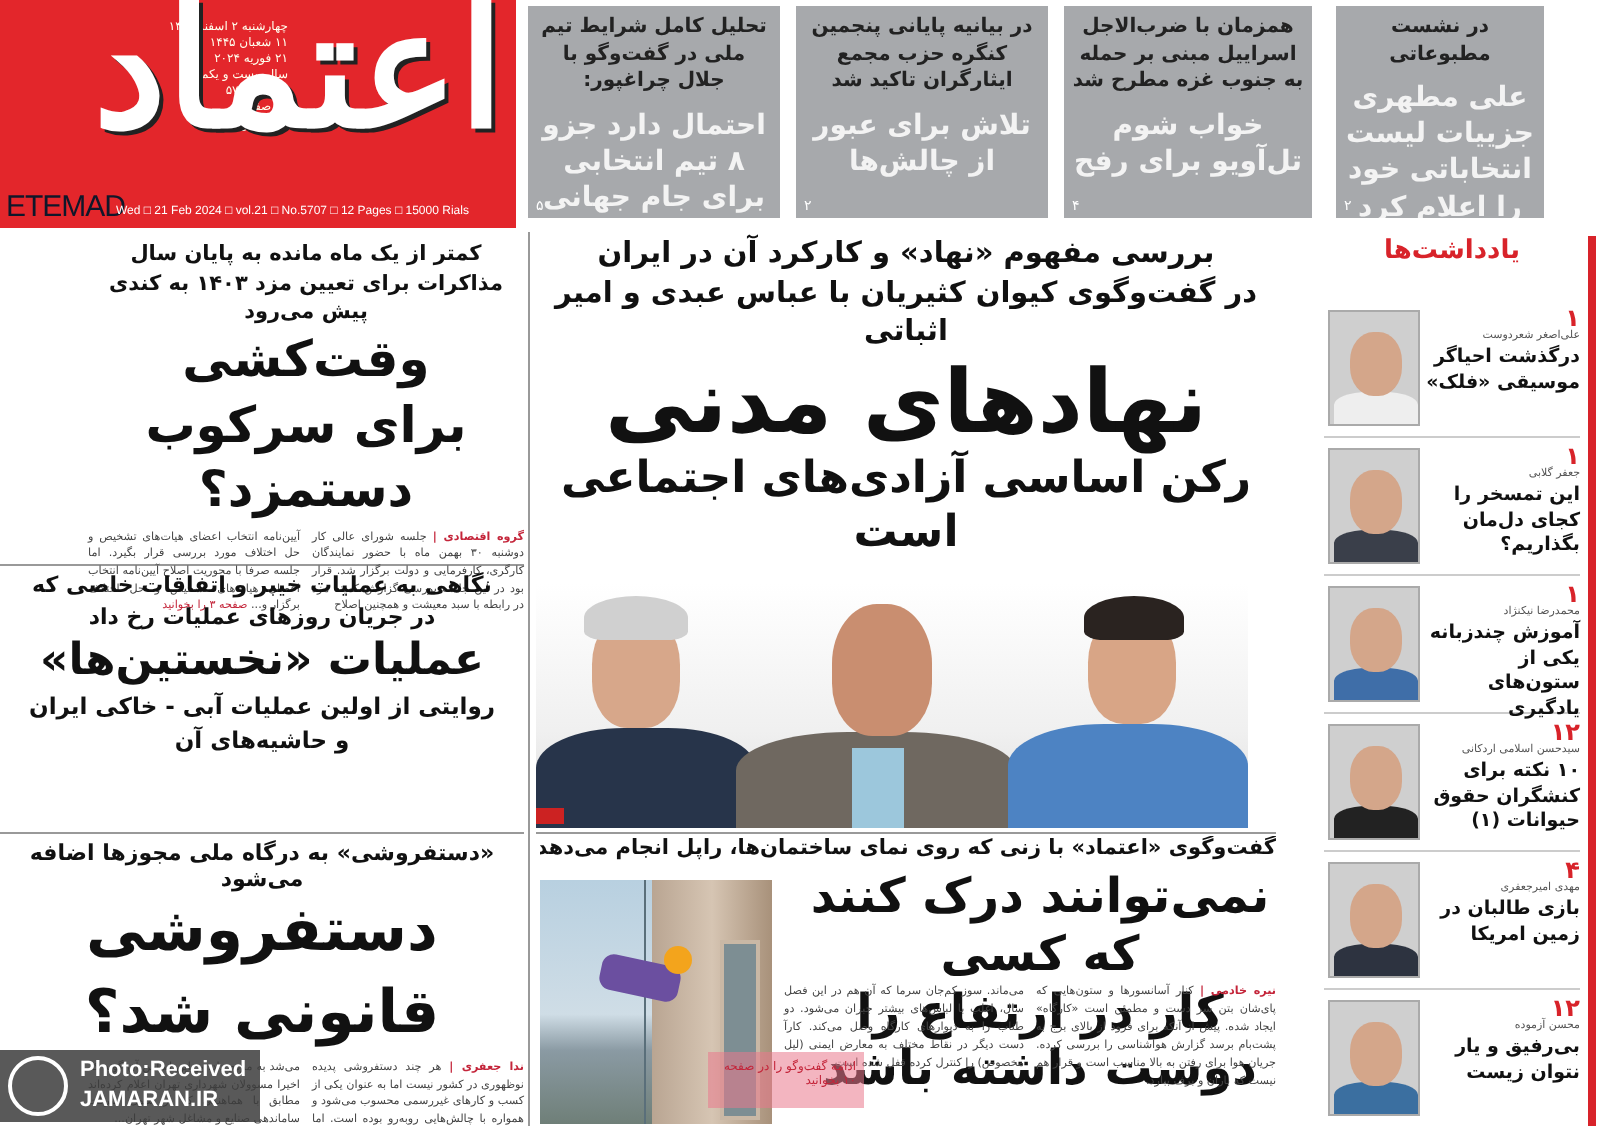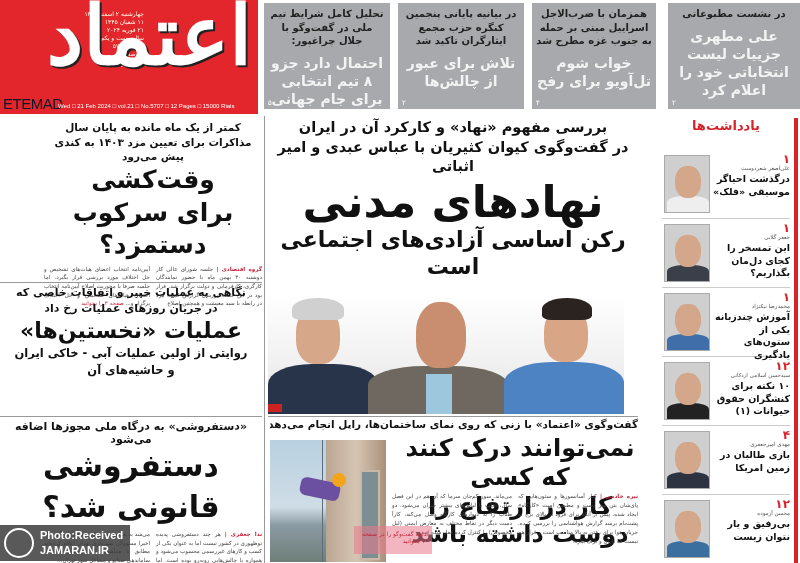--- a/index.html
+++ b/index.html
@@ -103,21 +103,21 @@
 <div class="teaser" style="left:398px;width:126px;">
   <div class="kicker">در بیانیه پایانی پنجمین کنگره حزب مجمع ایثارگران تاکید شد</div>
   <div class="head">تلاش برای عبور از چالش‌ها</div>
   <div class="pg">۲</div>
 </div>
 <div class="teaser" style="left:532px;width:124px;">
   <div class="kicker">همزمان با ضرب‌الاجل اسراییل مبنی بر حمله به جنوب غزه مطرح شد</div>
   <div class="head">خواب شوم تل‌آویو برای رفح</div>
   <div class="pg">۴</div>
 </div>
-<div class="teaser" style="left:668px;width:132px;">
+<div class="teaser" style="left:668px;width:104px;">
   <div class="kicker">در نشست مطبوعاتی</div>
   <div class="head">علی مطهری جزییات لیست انتخاباتی خود را اعلام کرد</div>
   <div class="pg">۲</div>
 </div>
 
 <div class="rule" style="left:264px;top:116px;width:1px;height:447px;"></div>
 <div class="rule" style="left:0;top:282px;width:262px;height:1px;"></div>
 <div class="rule" style="left:0;top:416px;width:262px;height:1px;"></div>
 <div class="rule" style="left:268px;top:416px;width:370px;height:1px;"></div>
 

